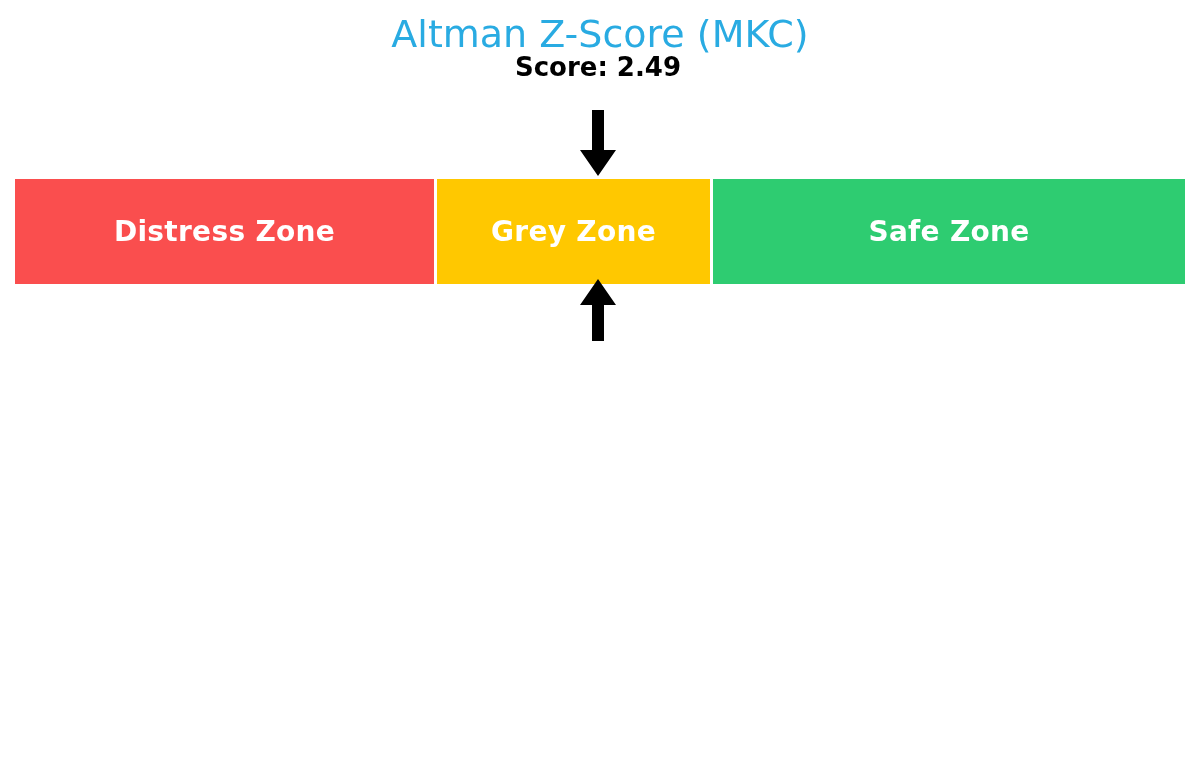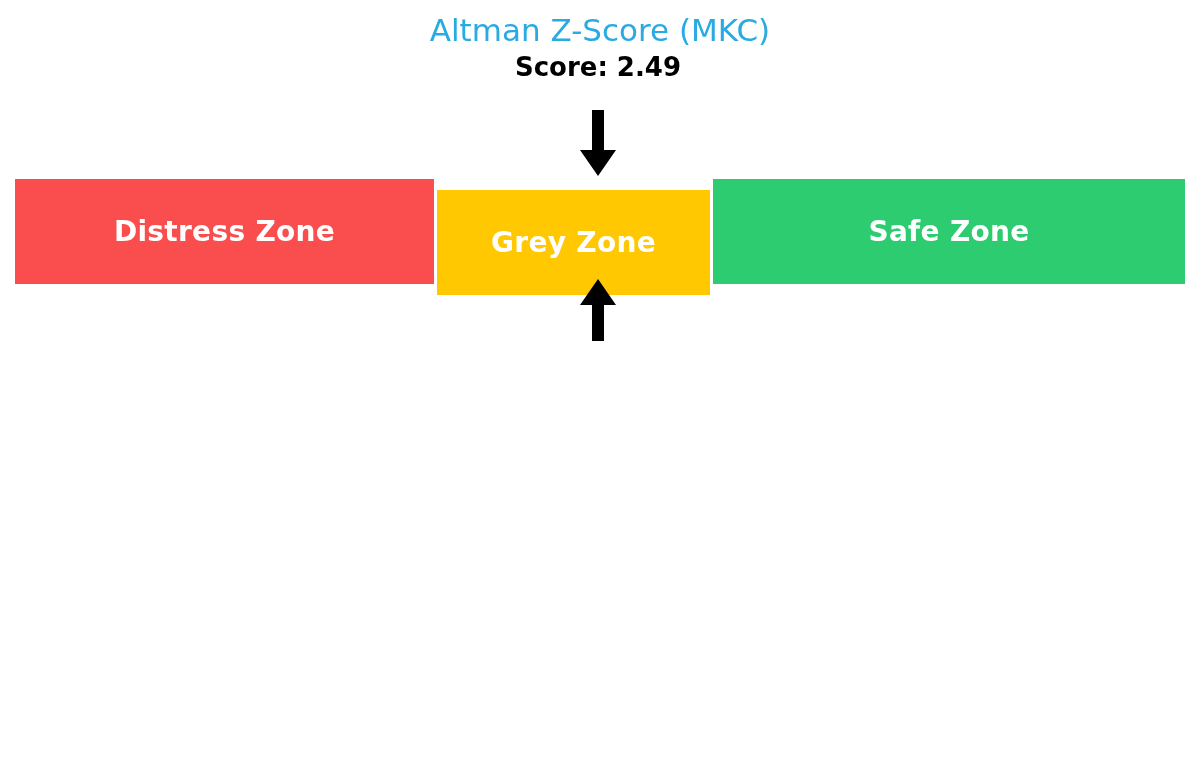--- a/index.html
+++ b/index.html
@@ -22,21 +22,21 @@
   }
   #panel-mkc { top: 0; height: 387px; }
   #panel-cpb { top: 387px; height: 387px; }
 
   .chart-title {
     position: absolute;
     left: 0;
     width: 1200px;
     text-align: center;
     font-family: "DejaVu Sans", sans-serif;
-    font-size: 31px;
+    font-size: 38px;
     font-weight: 400;
     color: #29abe2;
     letter-spacing: 0px;
     white-space: nowrap;
   }
   #title-mkc { top: 12px; }
 
   .score-label {
     position: absolute;
     font-family: "DejaVu Sans", sans-serif;
@@ -60,21 +60,21 @@
   #bar-mkc { top: 179px; }
 
   .zone-seg {
     height: 100%;
     display: flex;
     align-items: center;
     justify-content: center;
     box-sizing: border-box;
   }
   .zone-seg.distress { width: 422px; background: #fa4e4e; border-right: 3px solid #ffffff; }
-  .zone-seg.grey     { width: 276px; background: #ffc800; border-right: 3px solid #ffffff; margin-top: 11px; }
+  .zone-seg.grey     { width: 276px; background: #ffc800; border-right: 3px solid #ffffff; }
   .zone-seg.safe     { width: 472px; background: #2ecc71; align-items: center; }
 
   .zone-text {
     font-family: "DejaVu Sans", sans-serif;
     font-size: 28px;
     font-weight: bold;
     color: #ffffff;
     white-space: nowrap;
     letter-spacing: 0.3px;
   }

